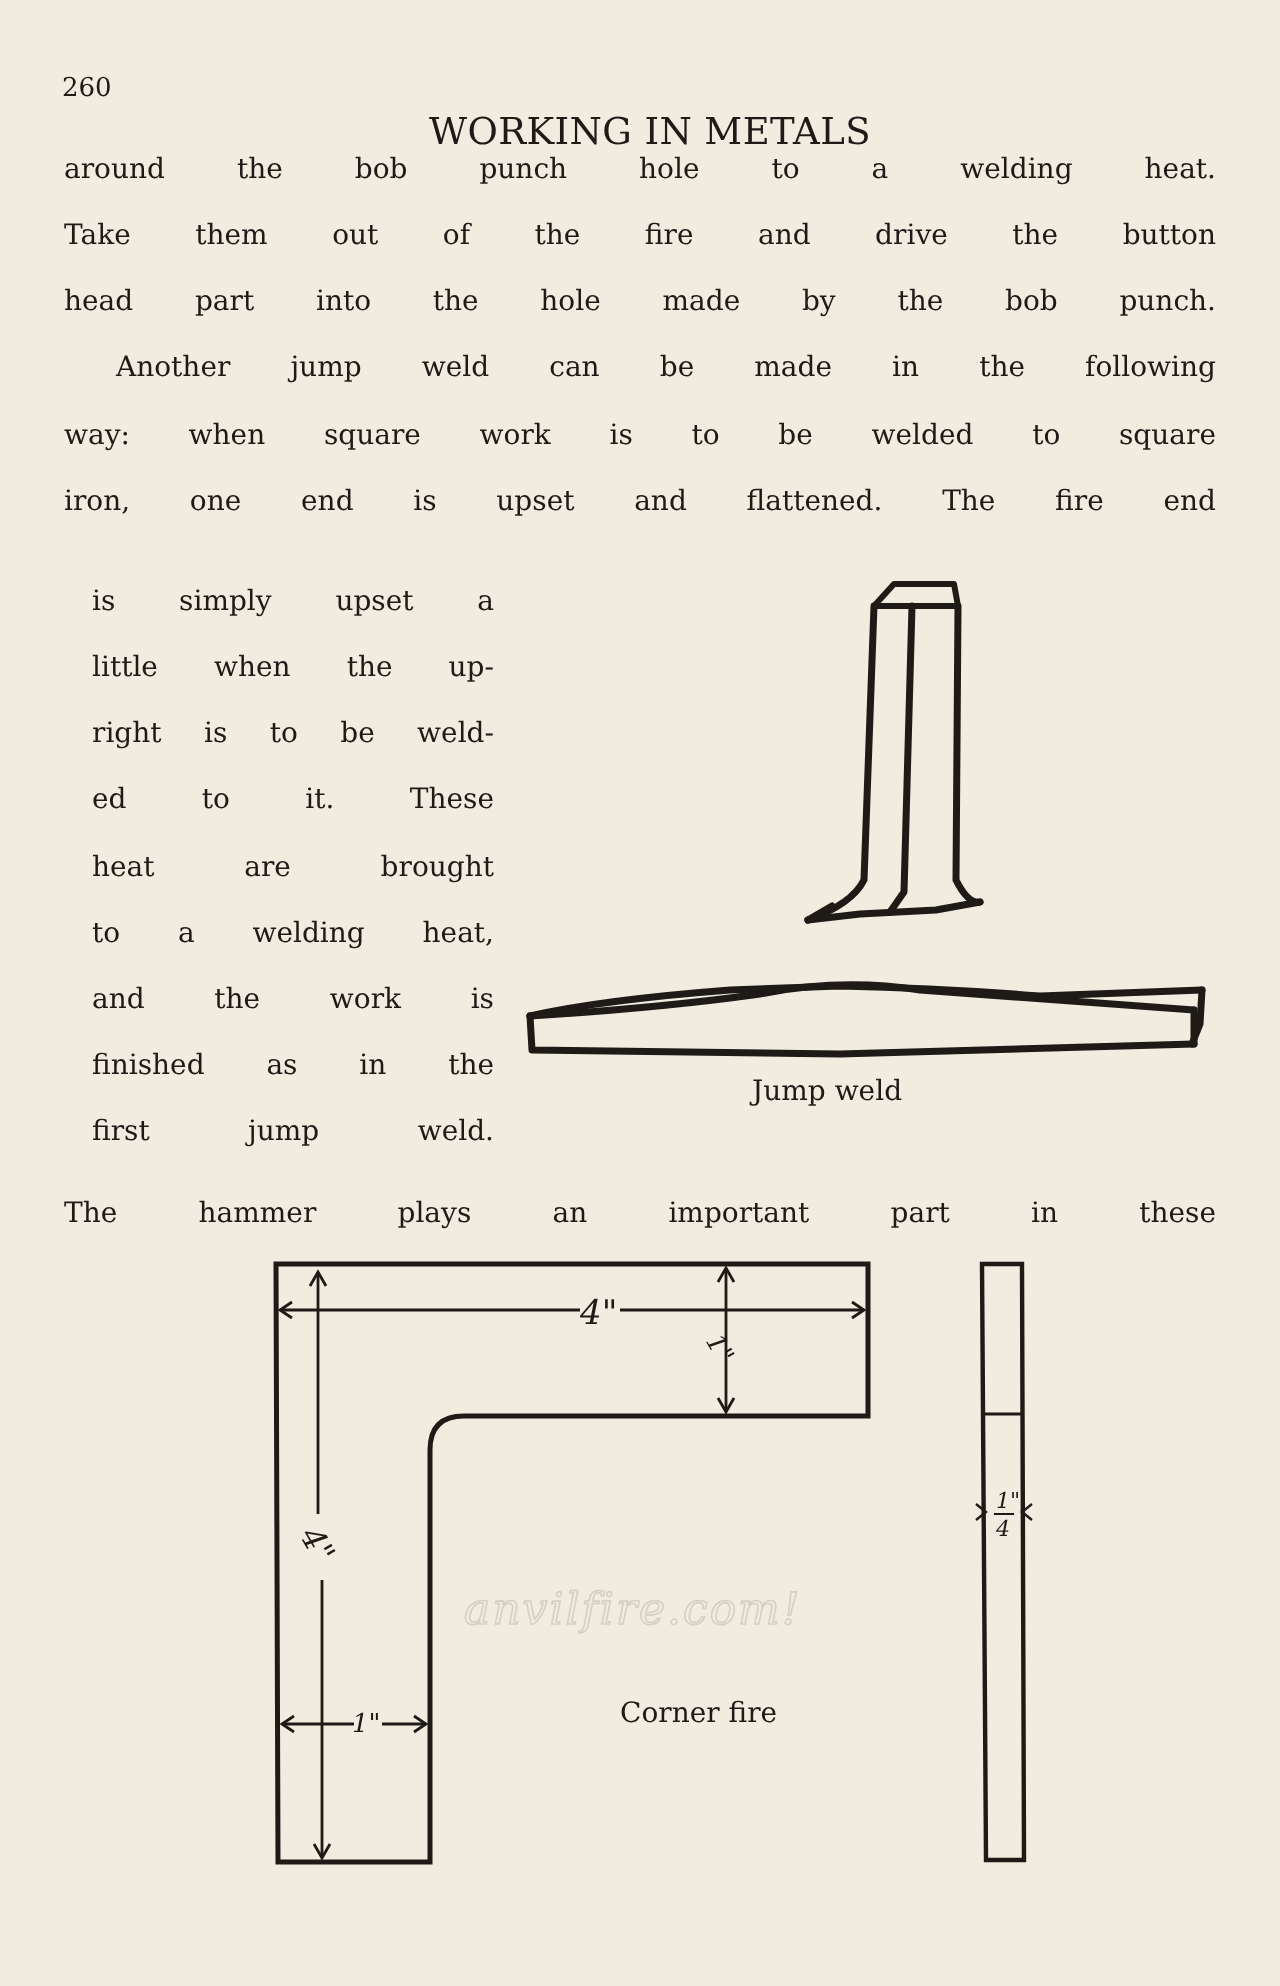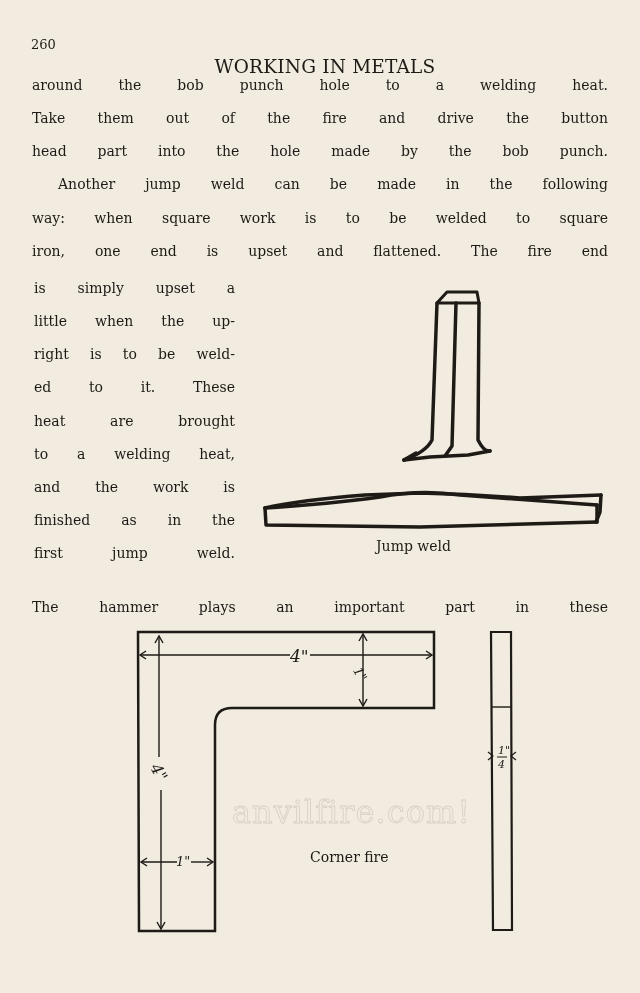--- a/index.html
+++ b/index.html
@@ -7,23 +7,23 @@
     width: 640px; height: 993px; position: relative; overflow: hidden;
     background: #f1ebe0;
     font-family: "DejaVu Serif", "Liberation Serif", serif;
     color: #1e1a16;
   }
   .page-num { position: absolute; left: 31px; top: 37px; font-size: 13px; }
   .running-head { position: absolute; left: 0; width: 640px; top: 36px; text-align: center; font-size: 18.5px; letter-spacing: 0.2px; padding-left: 10px; box-sizing: border-box; margin-top: 20px; }
   .line { position: absolute; font-size: 14px; white-space: nowrap; line-height: 1; }
   .full { left: 32px; width: 576px; text-align: justify; text-align-last: justify; }
   .indent { left: 58px; width: 550px; text-align: justify; text-align-last: justify; }
-  .narrow { left: 34px; width: 201px; text-align: justify; text-align-last: justify; }
+  .narrow { left: 46px; width: 201px; text-align: justify; text-align-last: justify; margin-top: 13px; }
   .caption { position: absolute; font-size: 14px; }
-  .watermark { position: absolute; left: 232px; top: 793px; font-size: 32px; font-family: "DejaVu Serif", serif; color: transparent; -webkit-text-stroke: 0.8px #d6cfc3; letter-spacing: 1px; }
+  .watermark { position: absolute; left: 232px; top: 793px; font-size: 22px; font-style: italic; font-family: "DejaVu Serif", serif; color: transparent; -webkit-text-stroke: 0.8px #d6cfc3; letter-spacing: 1px; }
   svg { position: absolute; overflow: visible; }
 </style>
 </head>
 <body>
 
 <div class="page-num">260</div>
 <div class="running-head">WORKING IN METALS</div>
 
 <div class="line full" style="top:78px">around the bob punch hole to a welding heat.</div>
 <div class="line full" style="top:111px">Take them out of the fire and drive the button</div>

